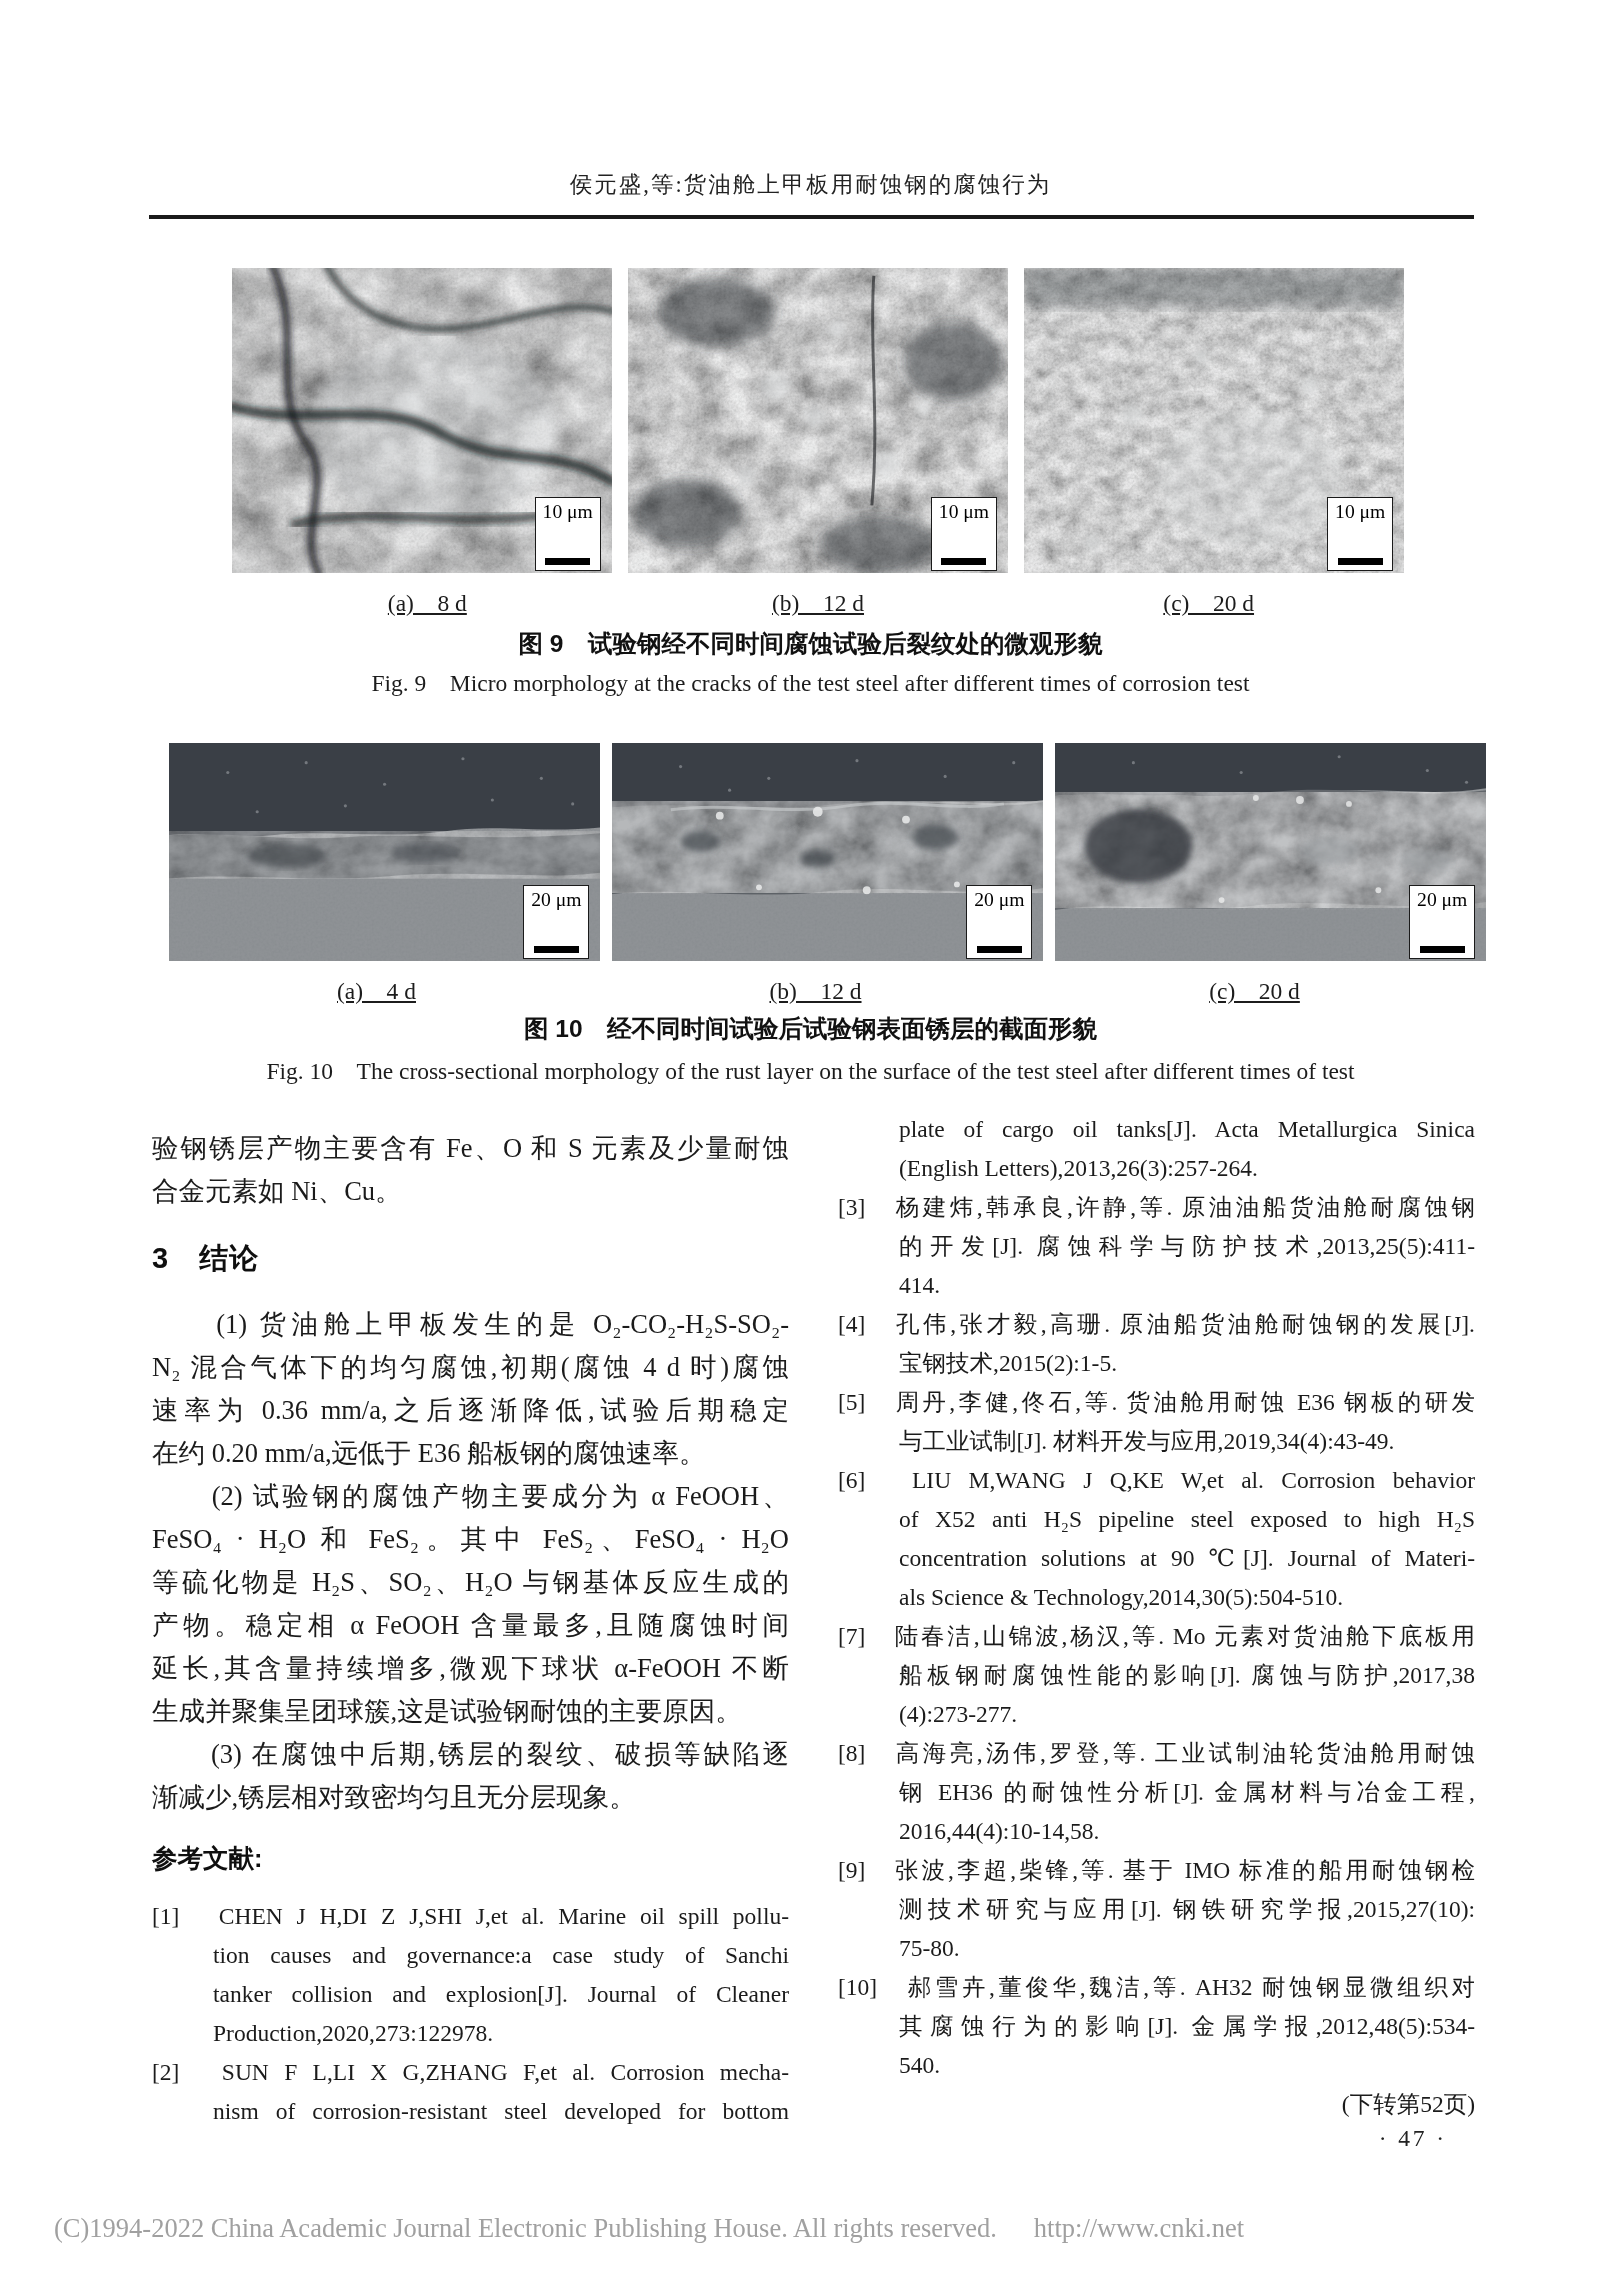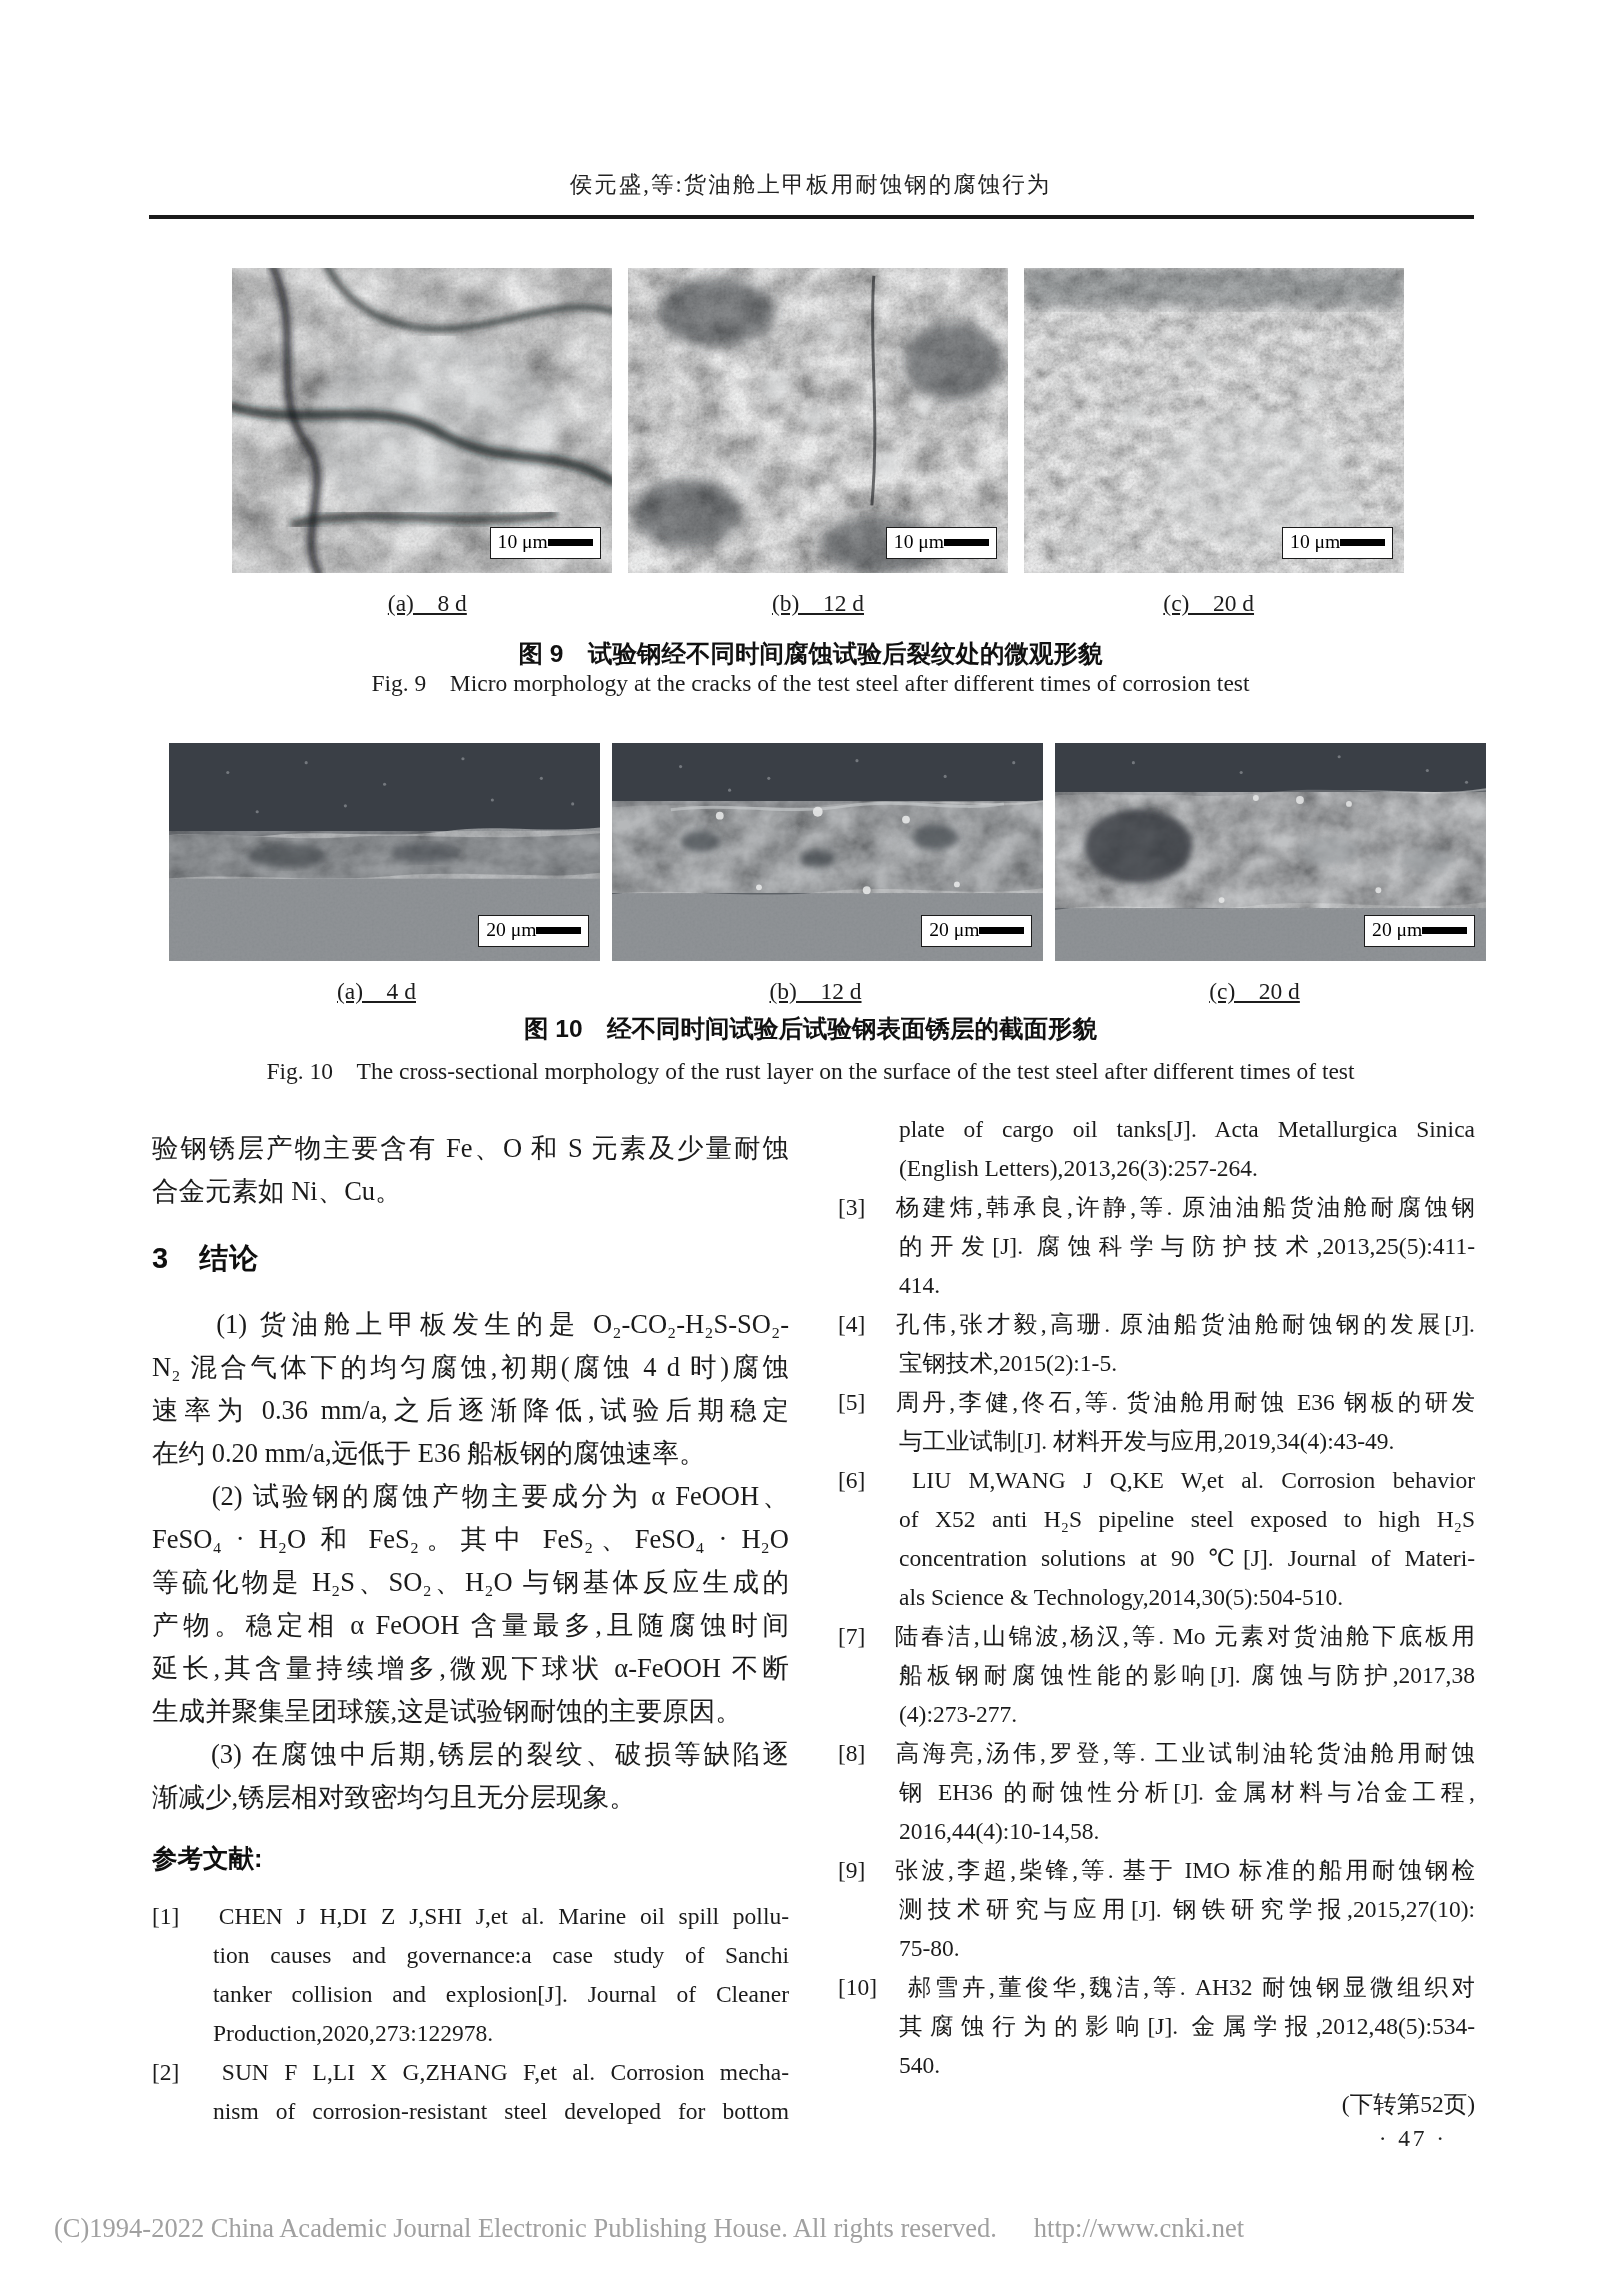--- a/index.html
+++ b/index.html
@@ -10,34 +10,34 @@
   .running-head{position:absolute;left:0;right:0;top:169px;text-align:center;
                 font-size:22.5px;letter-spacing:2px;color:#222;}
   .header-rule{position:absolute;left:149px;top:215px;width:1325px;height:3.9px;background:#1a1a1a;}
 
   
   .figrow{position:absolute;display:flex;}
   .figrow1{left:232px;top:268px;width:1172px;height:305px;gap:16.7px;}
   .figrow2{left:157px;top:743px;width:1317px;height:218px;gap:11.8px;padding-left:12px;}
   .sem{flex:1;position:relative;overflow:hidden;background:#7a7e82;}
   .sem svg.tex{position:absolute;left:0;top:0;width:100%;height:100%;display:block;}
-  .scale{position:absolute;right:10.8px;bottom:14px;background:#fff;border:1px solid #1a1a1a;
-         padding:2px 6.9px 4.9px;display:flex;flex-direction:row;align-items:center;}
+  .scale{position:absolute;right:10.8px;bottom:2px;background:#fff;border:1px solid #1a1a1a;
+         padding:2px 6.9px 4.9px;display:flex;flex-direction:column;align-items:center;gap:33px;}
   .scale-txt{font-size:19.6px;line-height:23.5px;color:#000;white-space:nowrap;}
   .scale-bar{width:45px;height:6.9px;background:#000;margin-top:2px;}
 
   
   .sublabels{position:absolute;display:flex;text-decoration:underline;}
   .sublabels1{left:232px;top:586px;width:1172px;}
   .sublabels2{left:157px;top:974px;width:1317px;}
   .fl{flex:1;text-align:center;font-size:23.5px;line-height:35px;color:#1c1c1c;}
   .capzh{position:absolute;left:0;right:0;text-align:center;font-size:24.5px;font-weight:bold;
          font-family:"Liberation Sans","DejaVu Sans",sans-serif;color:#111;}
   .capen{position:absolute;left:0;right:0;text-align:center;font-size:23.5px;color:#1c1c1c;}
-  .cap9zh{top:627px;margin-top:10px;}  .cap9en{top:667px;}
+  .cap9zh{top:627px;}  .cap9en{top:667px;}
   .cap10zh{top:1012px;} .cap10en{top:1055px;}
 
   
   .col{position:absolute;top:1110px;width:637px;}
   .col-left{left:152px;margin-top:17px;} .col-right{left:838px;}
   .ln{color:#1b1b1b;}
   .b{font-size:26.5px;line-height:43px;}
   .r{font-size:23.5px;line-height:39px;}
   .j{text-align:justify;text-align-last:justify;}
   .c{padding-left:61px;}

